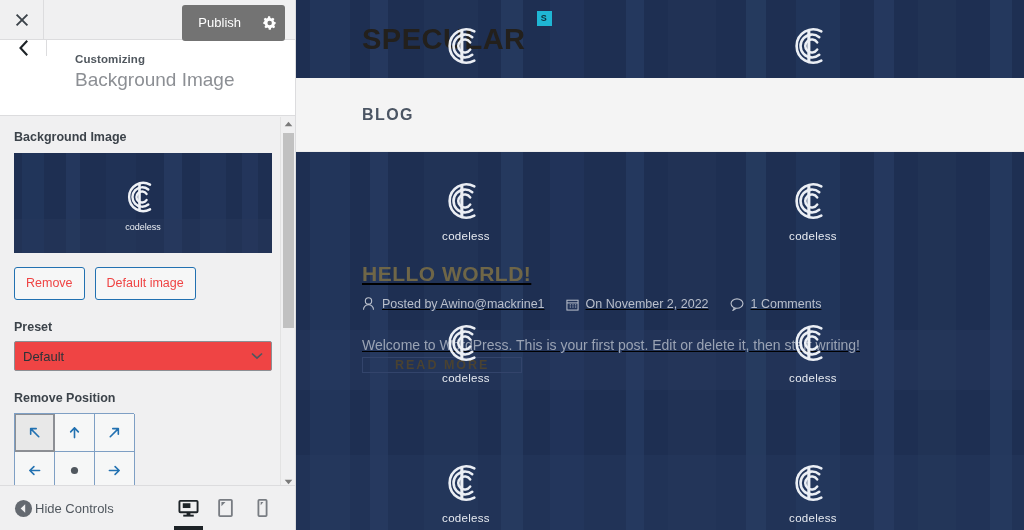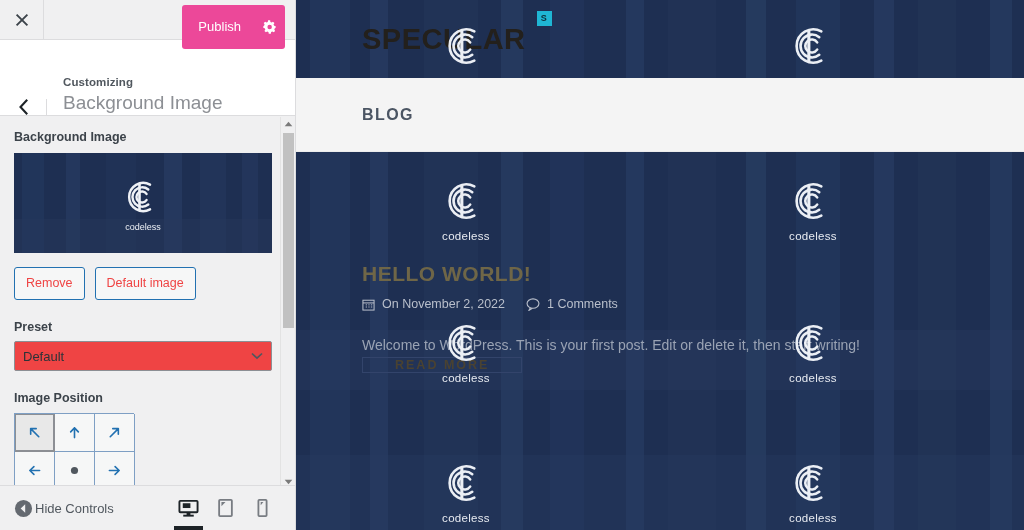--- a/index.html
+++ b/index.html
@@ -33,43 +33,43 @@
     width: 44px; height: 39px;
     display: flex; align-items: center; justify-content: center;
     border-right: 1px solid #dcdcde;
     background: #f0f0f1;
     cursor: pointer;
   }
   .close-btn svg { display:block; }
   .publish-wrap {
     position: absolute; right: 10px; top: 5px;
     display: flex; align-items: center;
-    background: #ec4899;
+    background: #737373;
     border-radius: 3px;
-    height: 44px;
+    height: 36px;
     overflow: hidden;
     justify-content: center;
   }
   .publish-btn {
     color: #fff; font-size: 13px; font-weight: 400;
     padding: 0 14px 0 16px; line-height: 30px;
     cursor: pointer; white-space: nowrap;
   }
   .publish-gear {
     width: 30px; height: 30px;
     display: flex; align-items: center; justify-content: center;
     cursor: pointer;
   }
 
   
   .panel-head {
     min-height: 76px;
     background: #fff;
     border-bottom: 1px solid #dcdcde;
-    display: flex; align-items: flex-end;
+    display: flex; align-items: flex-start; gap: 12px;
   }
   .back-btn {
     width: 47px;
     border-right: 1px solid #dcdcde;
     display: flex; align-items: center; justify-content: center;
     cursor: pointer;
     background: #fff;
   }
   .panel-titles {
     padding: 13px 0 0 16px;
@@ -236,21 +236,21 @@
     height: 74px; background: #f4f4f4;
     display: flex; align-items: center;
     padding-left: 66px;
     border-bottom: 1px solid #ececec;
   }
   .pv-blogbar .title {
     font-size: 16px; font-weight: 700; letter-spacing: 1.4px;
     color: #4b5563;
   }
 
-  .pv-content { position: relative; padding: 110px 0 0 66px; }
+  .pv-content { position: relative; padding: 110px 0 0 66px; text-decoration: underline; }
   .post-title {
     font-size: 21px; font-weight: 700; letter-spacing: .5px;
     color: #6f6647;
     margin-bottom: 11px;
   }
   .post-meta {
     display: flex; align-items: center; gap: 21px;
     font-size: 12.5px; color: #b9bfcb;
   }
   .meta-item { display: flex; align-items: center; gap: 7px; white-space: nowrap; }
@@ -353,21 +353,21 @@
       <div class="section-label">Preset</div>
       <div class="select-wrap">
         <select class="wp-select">
           <option>Default</option>
         </select>
         <svg class="select-chev" width="12" height="8" viewBox="0 0 12 8">
           <path d="M1 1.5 L6 6.2 L11 1.5" stroke="#50575e" stroke-width="1.7" fill="none"></path>
         </svg>
       </div>
 
-      <div class="section-label">Image Position</div>
+      <div class="section-label">Remove Position</div>
       <div class="pos-grid">
         <div class="pos-cell selected">
           <svg width="17" height="17" viewBox="0 0 20 20">
             <path d="M15 15 L5.5 5.5 M5.5 5.5 L5.5 12 M5.5 5.5 L12 5.5" stroke="#2271b1" stroke-width="1.9" fill="none" stroke-linecap="round"></path>
           </svg>
         </div>
         <div class="pos-cell">
           <svg width="17" height="17" viewBox="0 0 20 20">
             <path d="M10 16 L10 4.5 M10 4.5 L5.5 9.3 M10 4.5 L14.5 9.3" stroke="#2271b1" stroke-width="1.9" fill="none" stroke-linecap="round"></path>
           </svg>
@@ -474,20 +474,27 @@
     </div>
 
     <div class="pv-blogbar">
       <div class="title">BLOG</div>
     </div>
 
     <div class="pv-content">
       <div class="post-title">HELLO WORLD!</div>
       <div class="post-meta">
         <div class="meta-item">
+          <svg width="13" height="14" viewBox="0 0 14 15">
+            <circle cx="7" cy="4.2" r="3.4" fill="none" stroke="#b9bfcb" stroke-width="1.2"></circle>
+            <path d="M1.6 13.6 A5.4 5.4 0 0 1 12.4 13.6" fill="none" stroke="#b9bfcb" stroke-width="1.2"></path>
+          </svg>
+          <span>Posted by Awino@mackrine1</span>
+        </div>
+        <div class="meta-item">
           <svg width="13" height="13" viewBox="0 0 14 14">
             <rect x="1" y="2.4" width="12" height="10.6" fill="none" stroke="#b9bfcb" stroke-width="1.1"></rect>
             <path d="M1 5.3 H13" stroke="#b9bfcb" stroke-width="1.1"></path>
             <path d="M4 7.4 h1.4 M6.8 7.4 h1.4 M9.6 7.4 h1.4 M4 9.7 h1.4 M6.8 9.7 h1.4 M9.6 9.7 h1.4" stroke="#b9bfcb" stroke-width="1"></path>
           </svg>
           <span>On November 2, 2022</span>
         </div>
         <div class="meta-item">
           <svg width="14" height="13" viewBox="0 0 15 14">
             <ellipse cx="7.5" cy="6" rx="6.4" ry="5.1" fill="none" stroke="#b9bfcb" stroke-width="1.2"></ellipse>

